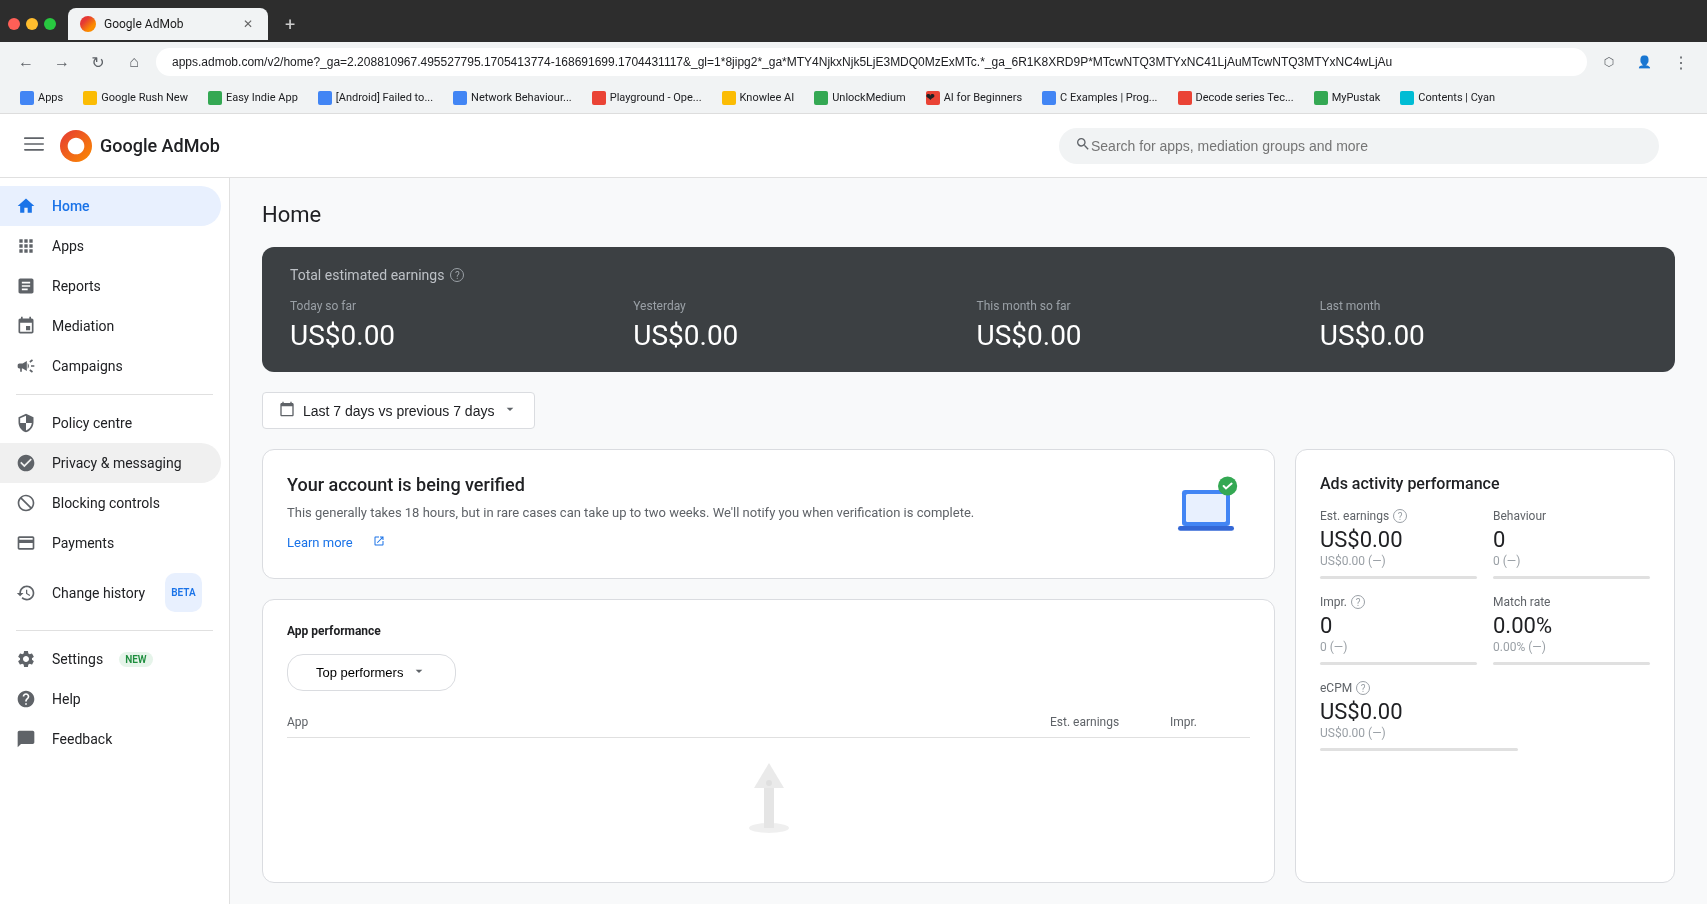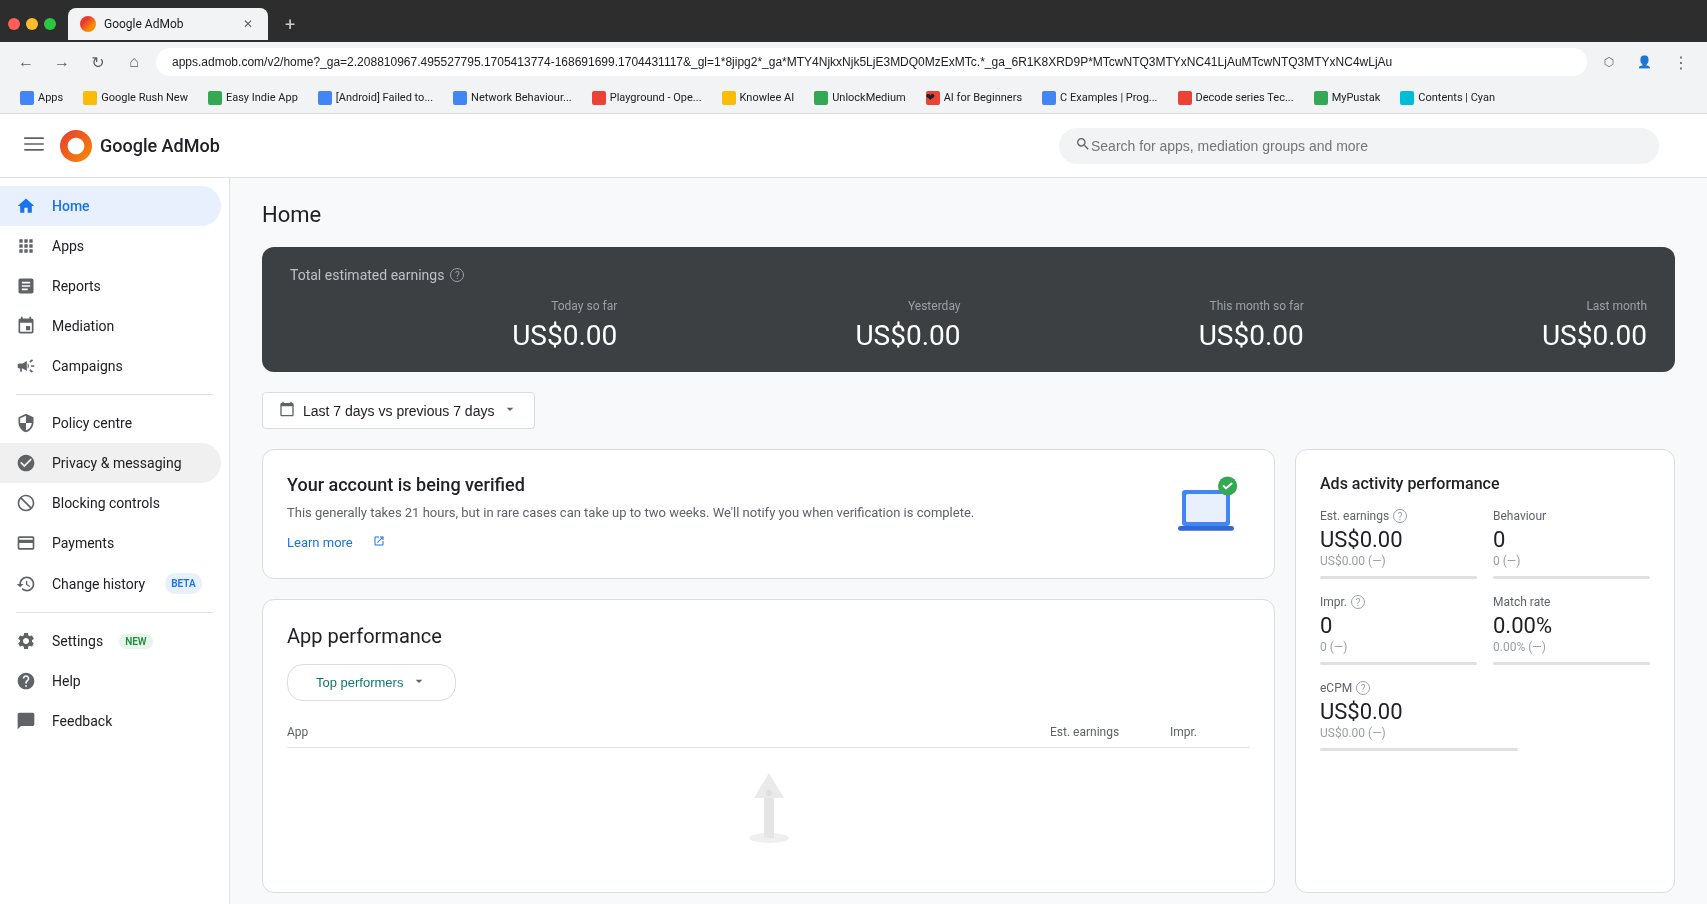--- a/index.html
+++ b/index.html
@@ -35,49 +35,49 @@
     .search-bar input { border: none; background: none; outline: none; font-size: 14px; color: #202124; flex: 1; }
     .search-icon-btn { color: #5f6368; font-size: 16px; }
 
     
     .sidebar { width: 230px; flex-shrink: 0; background: #fff; padding: 8px 0; overflow-y: auto; border-right: 1px solid #e0e0e0; }
     .sidebar-item { display: flex; align-items: center; gap: 16px; padding: 10px 16px; cursor: pointer; border-radius: 0 24px 24px 0; margin-right: 8px; color: #202124; font-size: 14px; }
     .sidebar-item.active { background: #e8f0fe; color: #1a73e8; font-weight: 500; }
     .sidebar-item.highlighted { background: #f5f5f5; }
     .sidebar-item-icon { width: 20px; height: 20px; display: flex; align-items: center; justify-content: center; flex-shrink: 0; }
     .sidebar-divider { border: none; border-top: 1px solid #e0e0e0; margin: 8px 16px; }
-    .sidebar-badge { font-size: 10px; background: #e8f0fe; color: #1a73e8; padding: 5px 6px; border-radius: 10px; font-weight: 600; margin-left: 4px; }
+    .sidebar-badge { font-size: 10px; background: #e8f0fe; color: #1a73e8; padding: 14px 6px; border-radius: 10px; font-weight: 600; margin-left: 4px; }
     .sidebar-badge-new { font-size: 10px; background: #e6f4ea; color: #1e8e3e; padding: 2px 6px; border-radius: 10px; font-weight: 600; }
 
     
     .main-content { flex: 1; overflow-y: auto; padding: 24px 32px; background: #f8f9fa; }
     .page-title { font-size: 22px; font-weight: 400; color: #202124; margin-bottom: 20px; }
 
     
-    .earnings-card { background: #3c4043; border-radius: 12px; padding: 20px 28px; color: #fff; margin-bottom: 20px; text-align: right; }
+    .earnings-card { background: #3c4043; border-radius: 12px; padding: 20px 28px; color: #fff; margin-bottom: 20px; }
     .earnings-title { font-size: 14px; color: #bdc1c6; margin-bottom: 16px; display: flex; align-items: center; gap: 6px; }
     .earnings-grid { display: grid; grid-template-columns: repeat(4, 1fr); gap: 16px; }
     .earnings-col-label { font-size: 12px; color: #9aa0a6; margin-bottom: 6px; }
     .earnings-value { font-size: 28px; font-weight: 400; color: #fff; }
 
     
     .date-selector { display: flex; align-items: center; margin-bottom: 20px; }
     .date-btn { display: flex; align-items: center; gap: 8px; border: 1px solid #dadce0; border-radius: 4px; padding: 8px 16px; background: #fff; cursor: pointer; font-size: 14px; color: #202124; }
 
     
     .verification-card { background: #fff; border-radius: 12px; border: 1px solid #dadce0; padding: 24px; display: flex; gap: 16px; align-items: flex-start; margin-bottom: 20px; }
     .verification-text h3 { font-size: 18px; font-weight: 500; color: #202124; margin-bottom: 8px; }
     .verification-text p { font-size: 13px; color: #5f6368; line-height: 1.5; }
     .verification-image { width: 80px; height: 80px; flex-shrink: 0; margin-left: auto; }
     .learn-more-link { color: #1a73e8; font-size: 13px; text-decoration: none; display: flex; align-items: center; gap: 20px; margin-top: 12px; cursor: pointer; }
 
     
     .app-perf-card { background: #fff; border-radius: 12px; border: 1px solid #dadce0; padding: 24px; }
-    .app-perf-card h3 { font-size: 20px; font-weight: 400; color: #202124; margin-bottom: 16px; }
-    .top-performers-btn { border: 1px solid #dadce0; border-radius: 16px; padding: 8px 28px; background: #fff; cursor: pointer; font-size: 13px; display: flex; align-items: center; gap: 8px; color: #0f766e; margin-bottom: 16px; }
+    .app-perf-card h3 { font-size: 12px; font-weight: 700; color: #202124; margin-bottom: 16px; }
+    .top-performers-btn { border: 1px solid #dadce0; border-radius: 16px; padding: 8px 28px; background: #fff; cursor: pointer; font-size: 13px; display: flex; align-items: center; gap: 8px; color: #000000; margin-bottom: 16px; }
     .table-header { display: grid; grid-template-columns: 1fr 120px 80px; font-size: 12px; color: #5f6368; padding: 8px 0; border-bottom: 1px solid #e0e0e0; }
 
     
     .ads-activity-card { background: #fff; border-radius: 12px; border: 1px solid #dadce0; padding: 24px; }
     .ads-activity-card h3 { font-size: 16px; font-weight: 500; color: #202124; margin-bottom: 16px; }
     .metric-label { font-size: 12px; color: #5f6368; margin-bottom: 4px; display: flex; align-items: center; gap: 4px; }
     .metric-value { font-size: 22px; font-weight: 400; color: #202124; margin-bottom: 2px; }
     .metric-sub { font-size: 12px; color: #9aa0a6; margin-bottom: 8px; }
     .metric-bar { height: 3px; background: #e0e0e0; border-radius: 2px; position: relative; }
     .metric-bar-fill { height: 100%; background: #1a73e8; border-radius: 2px; }
@@ -370,21 +370,21 @@
         </button>
       </div>
 
       <div style="display:grid; grid-template-columns: 1fr 380px; gap:20px;">
 
         <div>
 
           <div class="verification-card">
             <div class="verification-text" style="flex:1;">
               <h3>Your account is being verified</h3>
-              <p>This generally takes 21 hours, but in rare cases can take up to two weeks. We'll notify you when verification is complete.</p>
+              <p>This generally takes 18 hours, but in rare cases can take up to two weeks. We'll notify you when verification is complete.</p>
               <a class="learn-more-link">
                 <span>Learn more</span>
                 <span>
                   <svg width="12" height="12" viewBox="0 0 24 24" fill="#1a73e8">
                       <path d="M19 19H5V5h7V3H5c-1.11 0-2 .9-2 2v14c0 1.1.89 2 2 2h14c1.1 0 2-.9 2-2v-7h-2v7zM14 3v2h3.59l-9.83 9.83 1.41 1.41L19 6.41V10h2V3h-7z"></path>
                     </svg>
                 </span>
               </a>
             </div>
 

